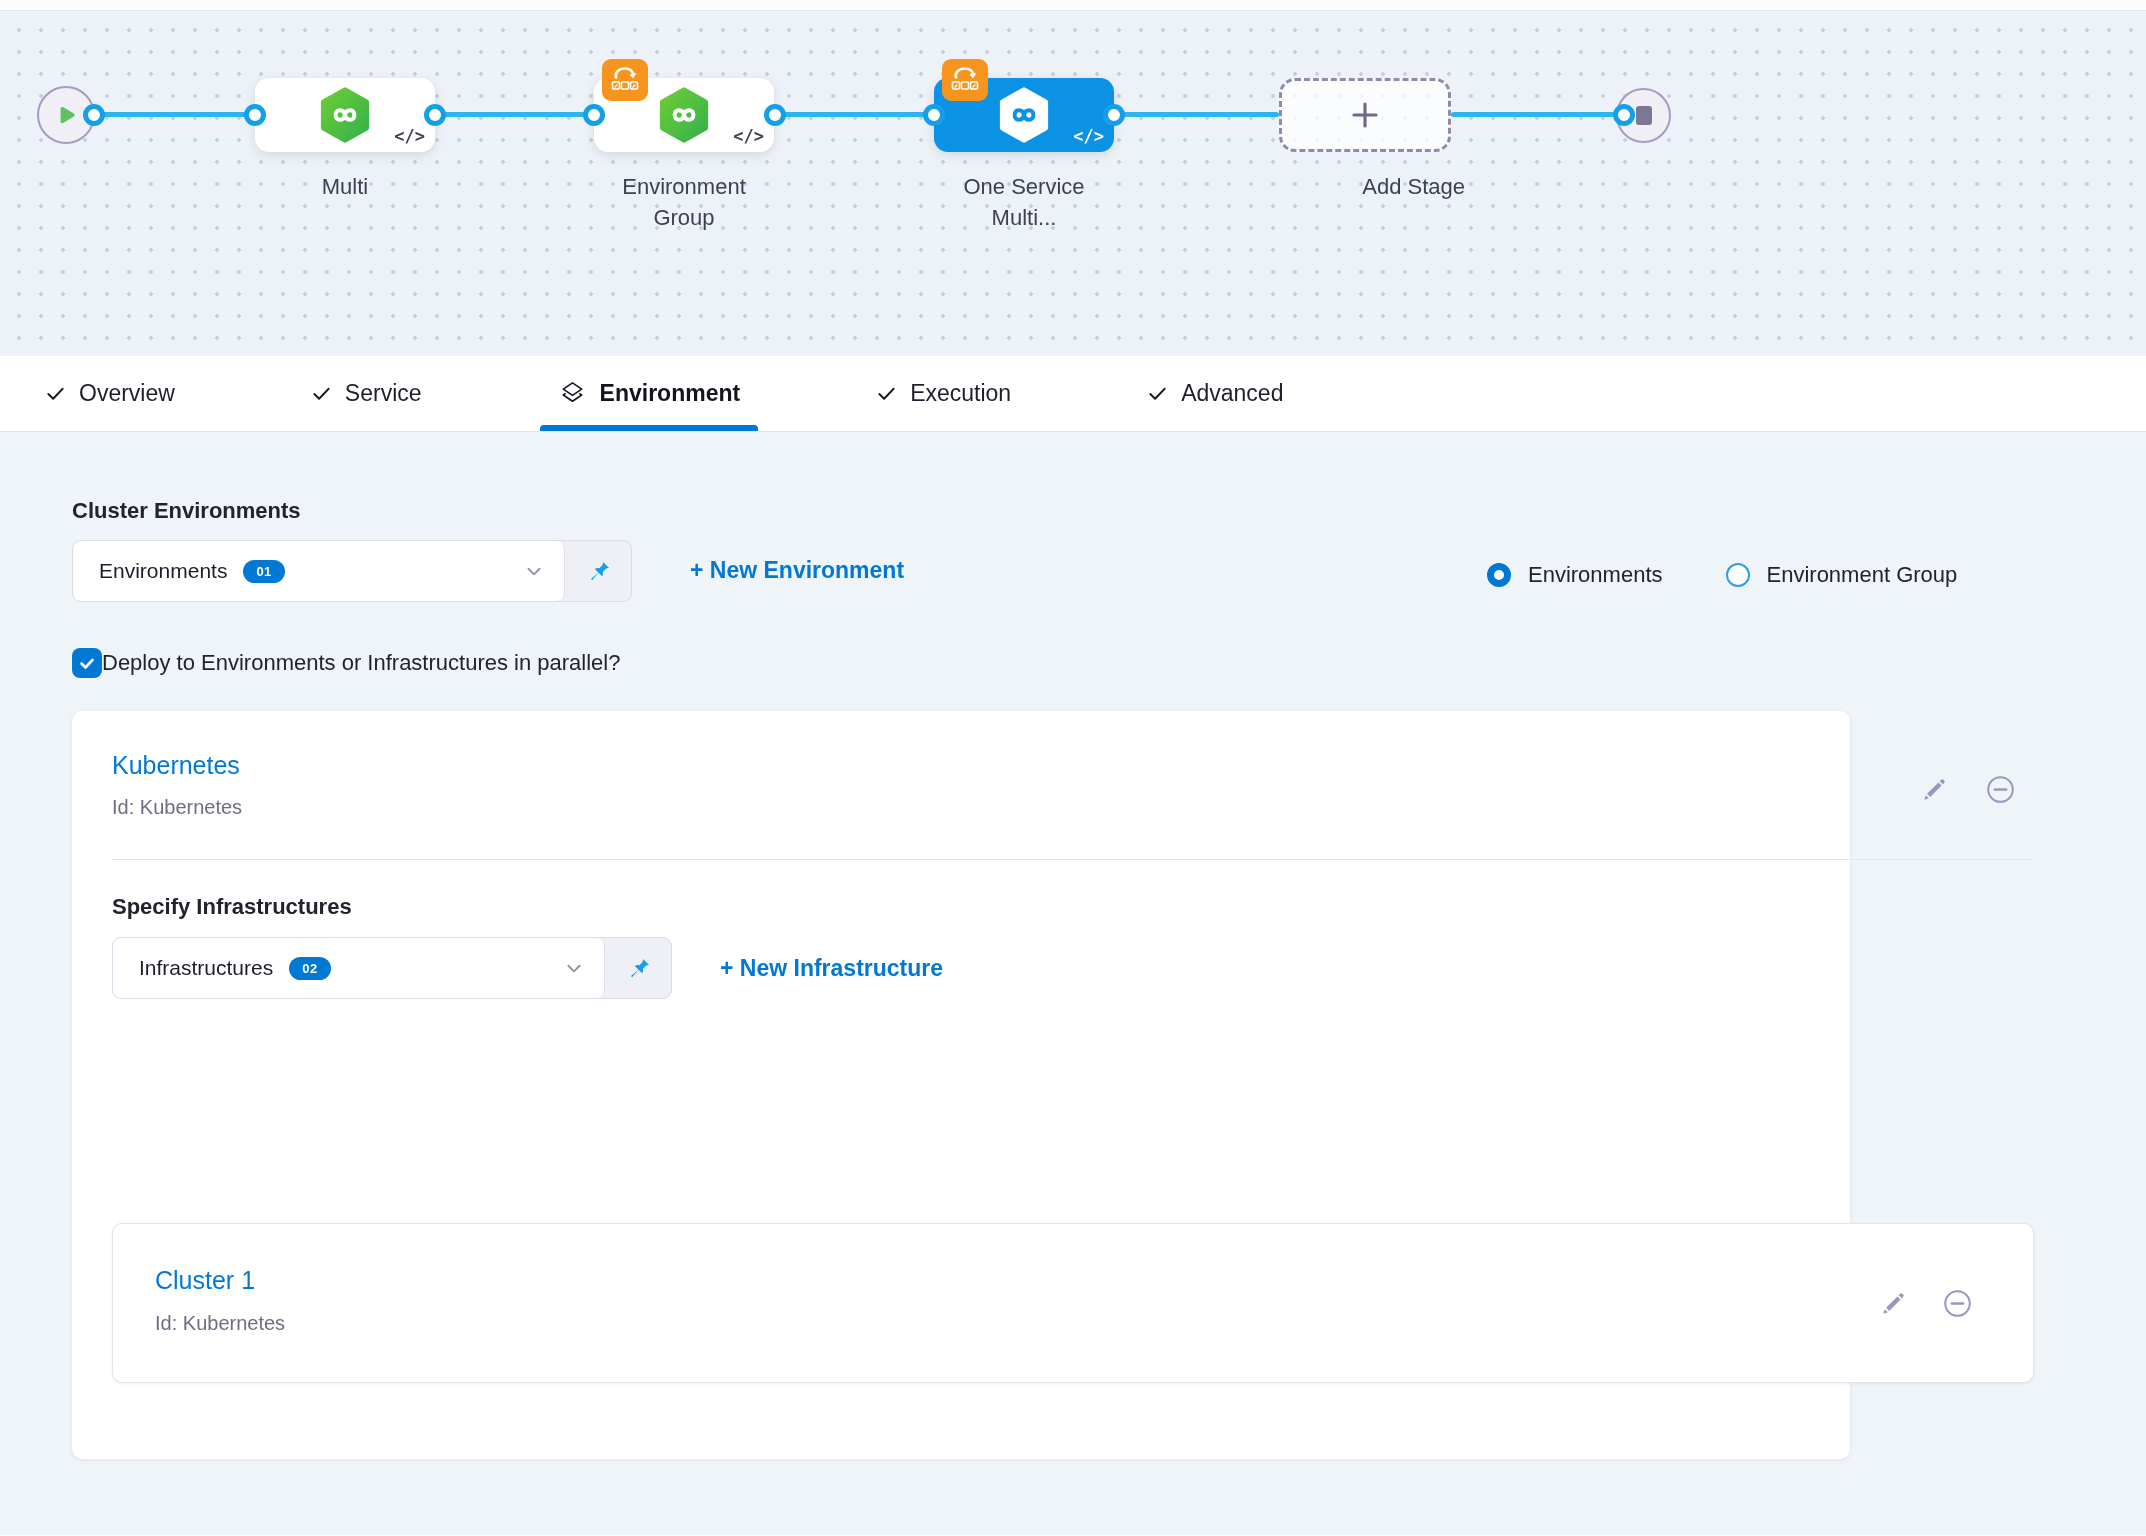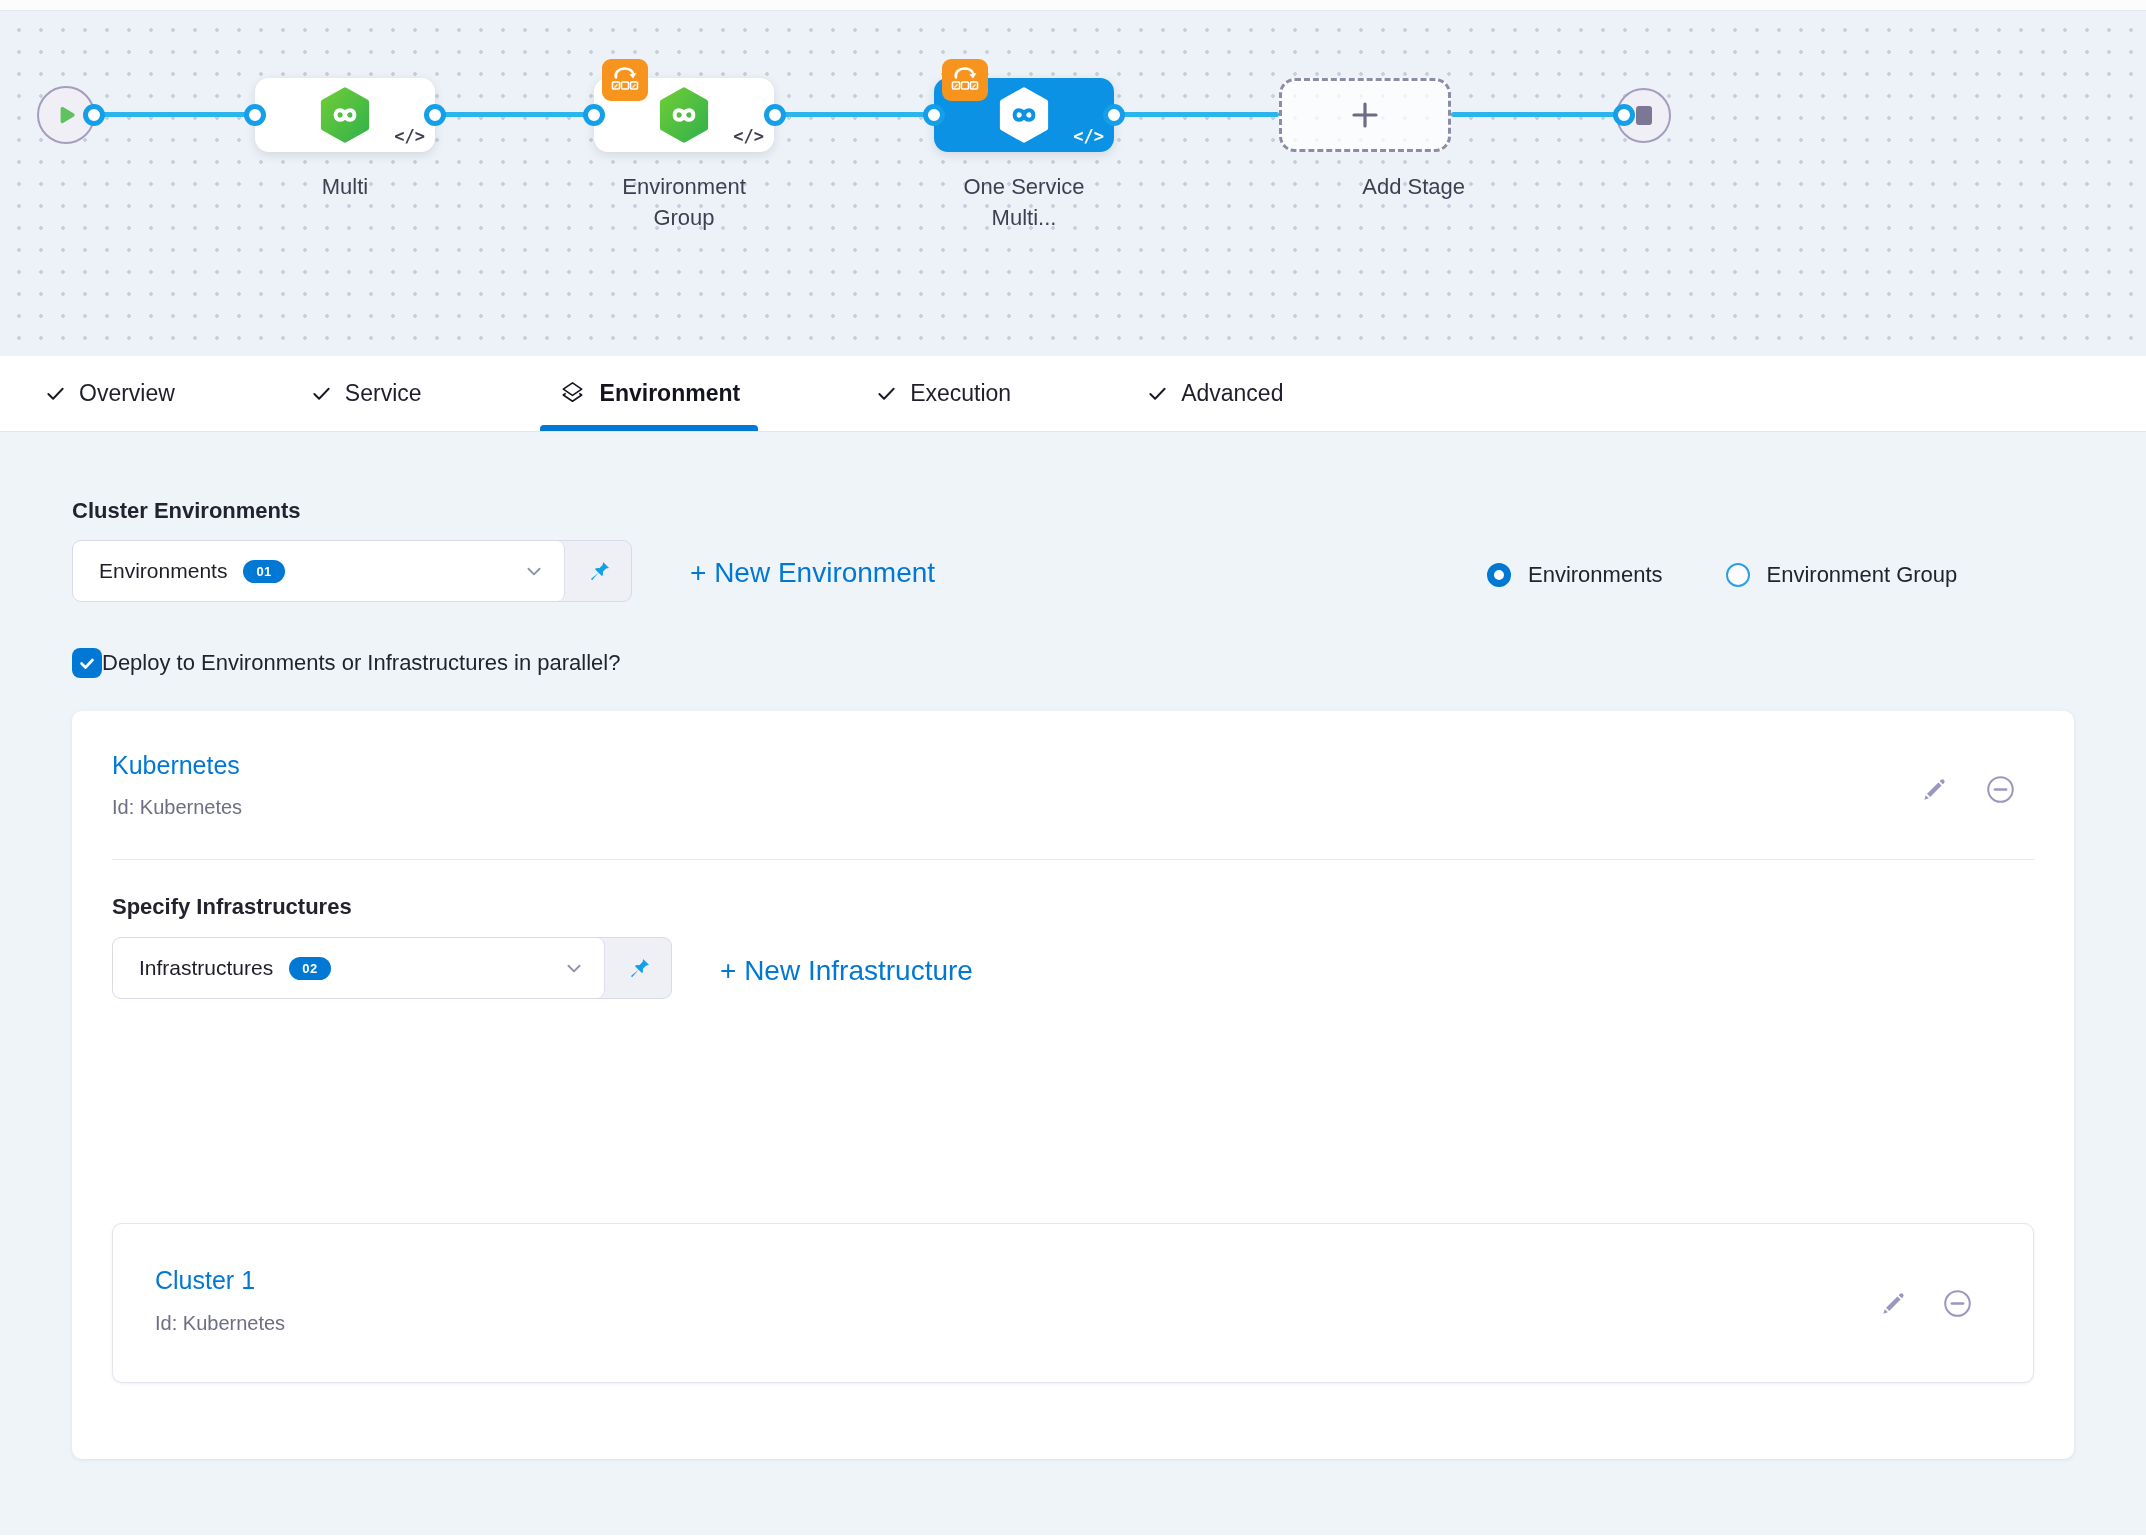--- a/index.html
+++ b/index.html
@@ -41,21 +41,21 @@
   .tab { position:relative; display:flex; align-items:center; gap:13px; padding:0 18px;
          font-size:23px; color:#1f1f2c; cursor:pointer; white-space:nowrap; }
   .tab.active { font-weight:700; color:#14141f; }
   .tab.active::after { content:''; position:absolute; left:0; right:0; bottom:0; height:6px;
                        background:#0278d5; border-radius:4px 4px 0 0; }
 
   
   .content { position:relative; height:1103px; background:#eff4f9; }
   .abs { position:absolute; }
   .section-label { font-size:22px; font-weight:700; color:#23232e; }
-  .link { font-size:28px; font-weight:400; color:#0278d5; cursor:pointer; white-space:nowrap; }
+  .link { font-size:23px; font-weight:700; color:#0278d5; cursor:pointer; white-space:nowrap; }
 
   .dropdown { position:absolute; width:560px; height:62px; border:1px solid #d9dbe8; border-radius:9px;
               background:#eef0f6; display:flex; overflow:hidden; cursor:pointer; }
   .dd-main { flex:1; background:#fff; border-radius:8px; border-right:1px solid #dcdeea;
              display:flex; align-items:center; padding:0 20px 0 26px; gap:16px; }
   .dd-value { font-size:21px; color:#1e1e2a; }
   .dd-badge { background:#0278d5; color:#fff; font-size:13px; font-weight:700; border-radius:15px;
               padding:4px 13px; letter-spacing:.5px; }
   .dd-chevron { margin-left:auto; display:flex; }
   .dd-pin { width:66px; display:flex; align-items:center; justify-content:center; cursor:pointer; }
@@ -245,21 +245,21 @@
 
   <div class="abs check-row" style="left:72px; top:216px; ">
     <span class="checkbox">
       <svg width="20" height="20" viewBox="0 0 20 20">
         <path d="M4.5 10.5l4 4L15.5 7" stroke="#fff" stroke-width="2.6" fill="none" stroke-linecap="round" stroke-linejoin="round"></path>
         </svg>
     </span>
     <span class="ctl-label">Deploy to Environments or Infrastructures in parallel?</span>
   </div>
 
-  <div class="card" style="left:72px; top:279px; width:2002px; height:748px;text-align:center;">
+  <div class="card" style="left:72px; top:279px; width:1778px; height:748px;text-align:center;">
 
     <div class="abs entity-name" style="left:40px; top:40px;">Kubernetes</div>
     <div class="abs entity-id" style="left:40px; top:85px;">Id: Kubernetes</div>
 
     <div class="icon-btn" style="left:1844px; top:60px;">
       <svg width="27" height="27" viewBox="0 0 24 24" fill="#9a98bf">
         <path d="M3 21l1.2-4 2.8 2.8L3 21z"></path>
         <path d="M5.4 15.8L15.5 5.7l2.8 2.8L8.2 18.6z"></path>
         <path d="M16.6 4.6l1-1a1.95 1.95 0 012.8 2.8l-1 1z"></path>
         </svg>

